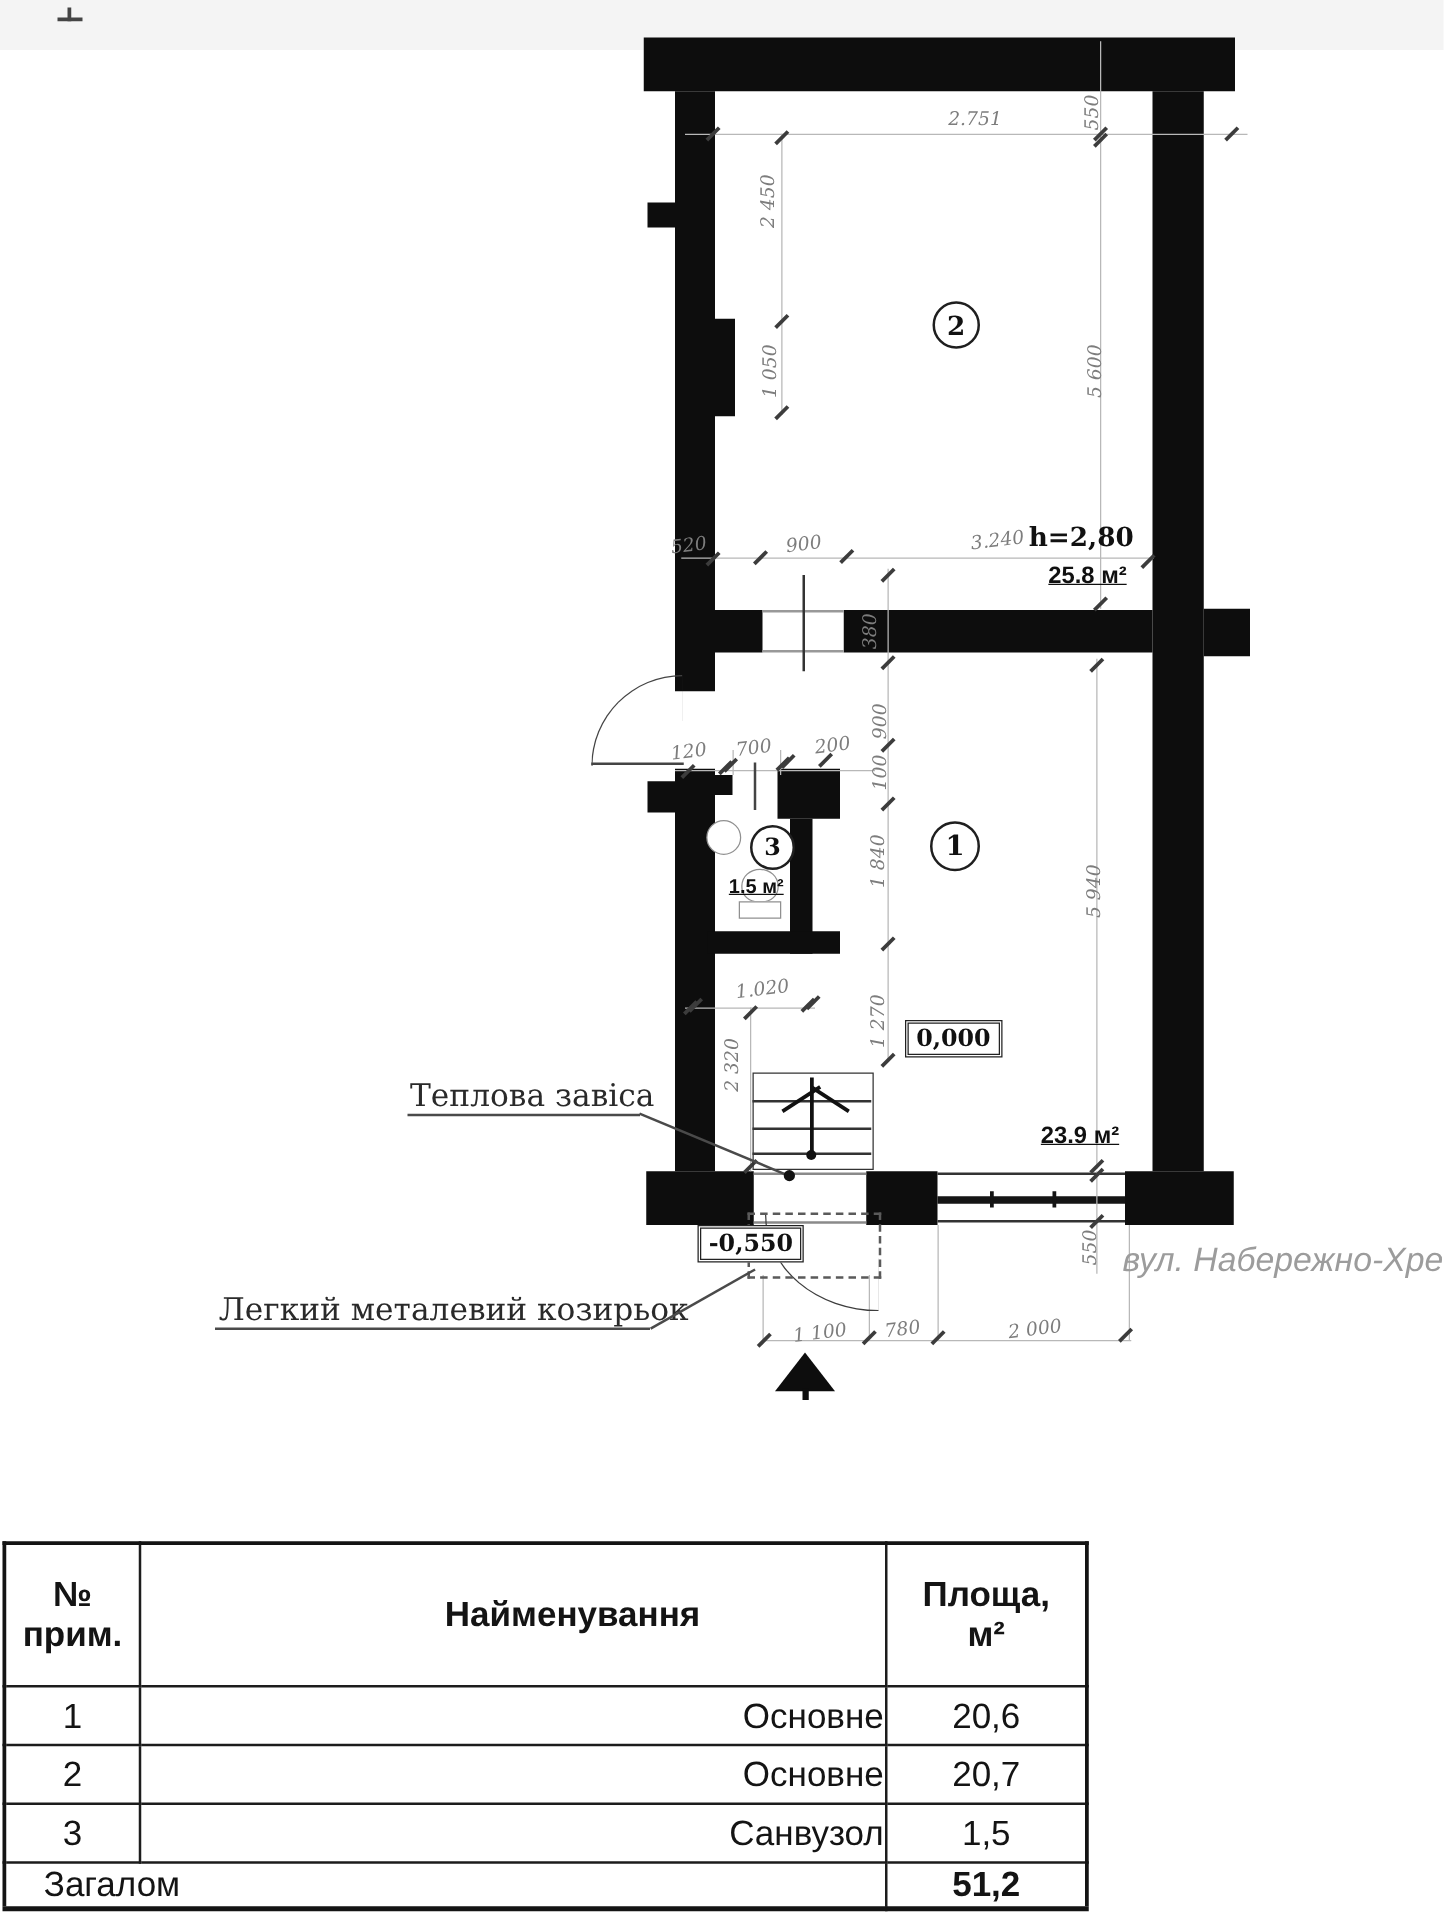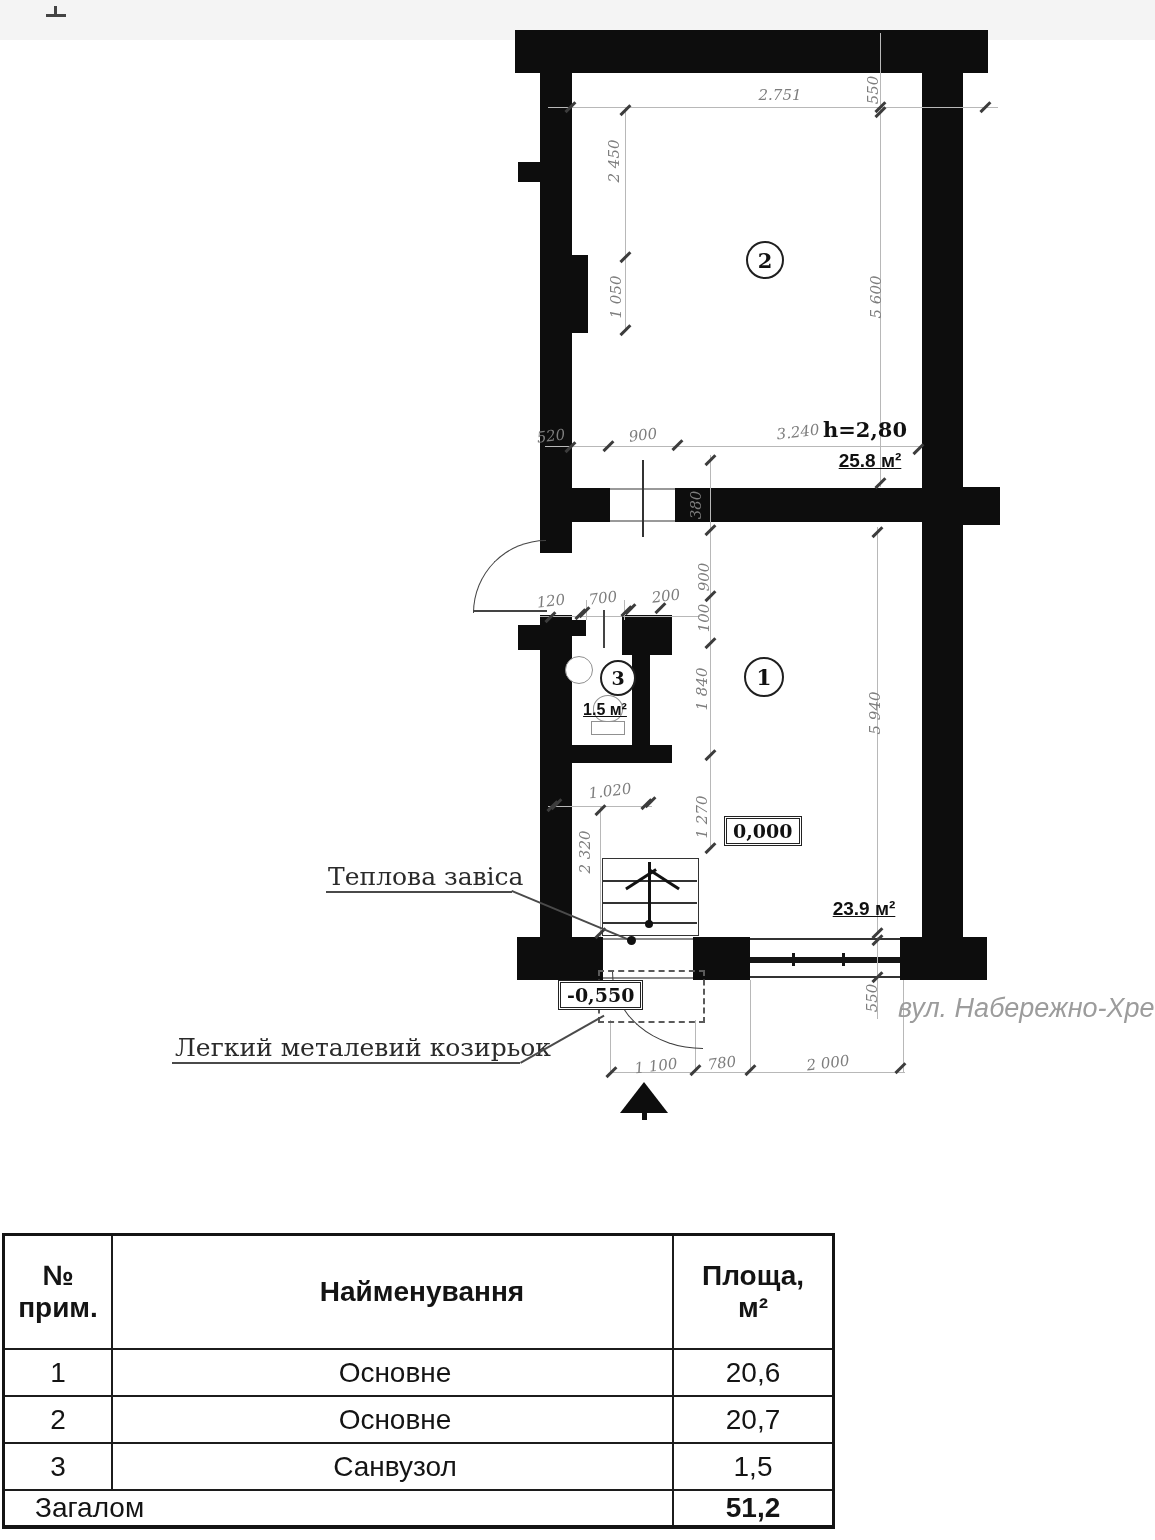--- a/index.html
+++ b/index.html
@@ -36,24 +36,24 @@
   
   #street{position:absolute;overflow:hidden;white-space:nowrap;font-style:italic;
     font-size:27px;color:#9c9c9c;}
   
   #expl-heading{position:absolute;left:168px;top:1196px;width:428px;text-align:center;
     font-size:30px;font-weight:bold;color:#161616;letter-spacing:.5px;}
   #expl-table{position:absolute;left:2px;top:1233px;border-collapse:collapse;background:#fff;}
   #expl-table td,#expl-table th{border:2px solid #1c1c1c;font-size:28px;color:#141414;background:#fff;}
   #expl-table th{font-weight:bold;}
   #expl-table .c-num{width:104px;text-align:center;}
-  #expl-table .c-name{width:498px;text-align:center;padding-left:6px;}
+  #expl-table .c-name{width:498px;text-align:right;padding-left:6px;}
   #expl-table .c-area{width:156px;text-align:center;}
   #expl-table .hdr{height:110px;vertical-align:middle;}
-  #expl-table .hdr.c-name{text-align:center;padding-left:60px;}
+  #expl-table .hdr.c-name{text-align:center;padding-left:96px;}
   #expl-table tr.datarow td{height:43px;}
   #expl-table{border:3px solid #141414;border-bottom-width:4px;}
   #expl-table .total-label{text-align:left;padding-left:30px;}
   #expl-table .total-val{font-weight:bold;}
   #legend-title{position:absolute;left:833px;top:1488px;font-size:28px;font-weight:bold;
     color:#222;border-bottom:2.5px solid #222;padding-bottom:3px;white-space:nowrap;}
   .fixture{position:absolute;border:1.6px solid #909090;background:#fff;}
   .dot{position:absolute;background:#111;border-radius:50%;}
   .topband{position:absolute;left:0;top:0;width:1155px;height:40px;background:#f4f4f4;}
 </style>

